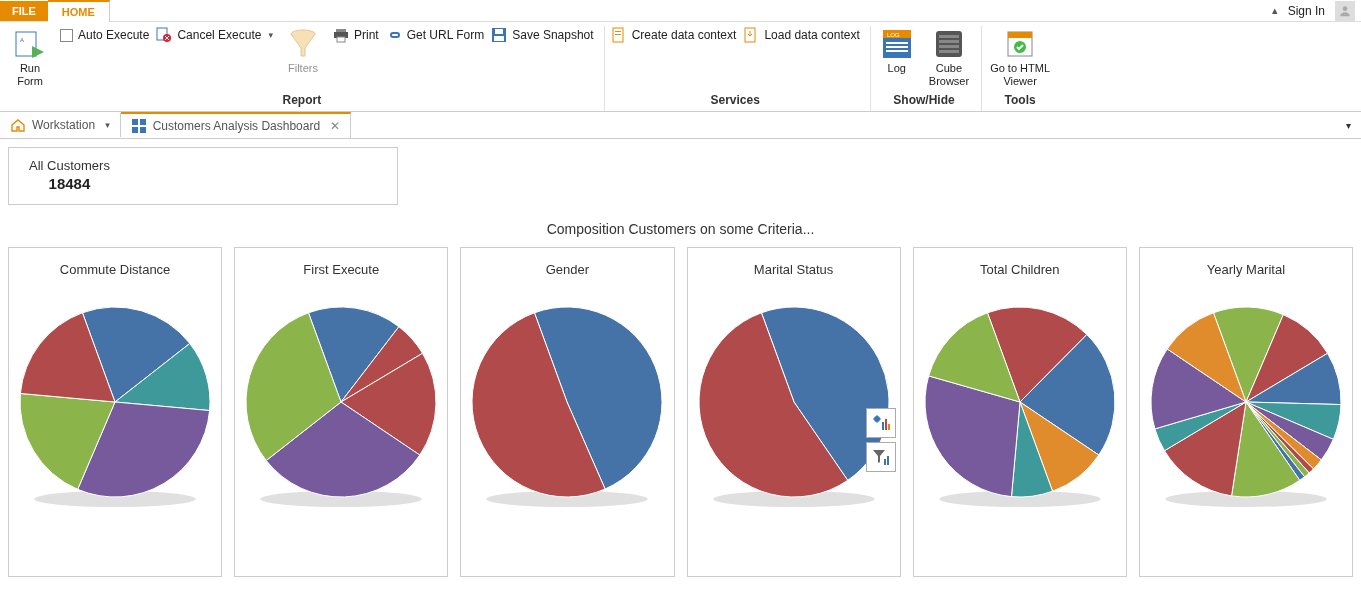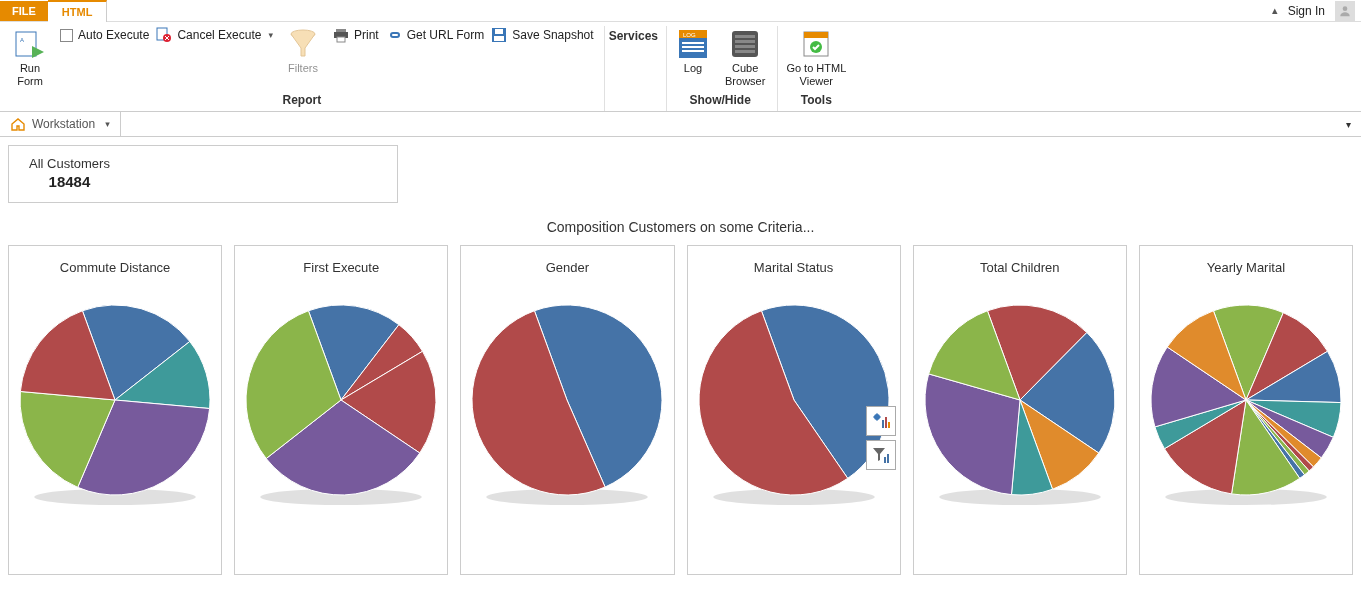--- a/index.html
+++ b/index.html
@@ -57,21 +57,21 @@
 .pie-holder { width: 190px; height: 190px; position: relative; }
 .overlay-btn { position: absolute; right: 4px; width: 30px; height: 30px; background: #fff; border:1px solid #aaa; display:flex; align-items:center; justify-content:center; cursor:pointer;}
 .overlay-btn.ob1 { top: 160px; }
 .overlay-btn.ob2 { top: 194px; }
 </style>
 </head>
 <body>
 
 <div class="titlebar">
   <div class="tab-file">FILE</div>
-  <div class="tab-home">HTML</div>
+  <div class="tab-home">HOME</div>
   <div class="title-spacer"></div>
   <div class="title-right">
     <span class="caret-up">▴</span>
     <span class="signin">Sign In</span>
     <span class="avatar">
       <svg viewBox="0 0 24 24">
           <circle cx="12" cy="8" r="4"></circle>
           <path d="M4 20c0-4 4-6 8-6s8 2 8 6v1H4z"></path>
         </svg>
     </span>
@@ -147,20 +147,43 @@
               </svg>
           </span>
           <span class="lbl">Save Snapshot</span>
         </div>
       </div>
     </div>
     <div class="ribbon-label">Report</div>
   </div>
 
   <div class="ribbon-group">
+    <div class="ribbon-content">
+      <div class="small-col">
+        <div class="small-btn">
+          <span class="icon">
+            <svg width="16" height="16" viewBox="0 0 16 16">
+                <rect x="2" y="1" width="10" height="14" fill="#fff" stroke="#e68a00"></rect>
+                <rect x="4" y="4" width="6" height="1" fill="#e68a00"></rect>
+                <rect x="4" y="7" width="6" height="1" fill="#e68a00"></rect>
+              </svg>
+          </span>
+          <span class="lbl">Create data context</span>
+        </div>
+        <div class="small-btn">
+          <span class="icon">
+            <svg width="16" height="16" viewBox="0 0 16 16">
+                <rect x="2" y="1" width="10" height="14" fill="#fff" stroke="#e68a00"></rect>
+                <path d="M7 4v5l-2-2m2 2l2-2" stroke="#e68a00" fill="none"></path>
+              </svg>
+          </span>
+          <span class="lbl">Load data context</span>
+        </div>
+      </div>
+    </div>
     <div class="ribbon-label">Services</div>
   </div>
 
   <div class="ribbon-group">
     <div class="ribbon-content">
       <div class="big-btn">
         <span class="icon">
           <svg width="32" height="32" viewBox="0 0 32 32">
               <rect x="2" y="2" width="28" height="28" fill="#3a76b7"></rect>
               <rect x="2" y="2" width="28" height="8" fill="#e68a00"></rect>
@@ -210,20 +233,32 @@
 
 <div class="doctabs-row">
   <div class="doctab">
     <span class="icon">
       <svg width="16" height="16" viewBox="0 0 16 16">
           <path d="M2 8l6-5 6 5v6H9v-4H7v4H2z" fill="none" stroke="#e68a00" stroke-width="1.4"></path>
         </svg>
     </span>
     <span class="lbl">Workstation</span>
     <span class="caret">▾</span>
+  </div>
+  <div class="doctab active">
+    <span class="icon">
+      <svg width="16" height="16" viewBox="0 0 16 16">
+          <rect x="1" y="1" width="6" height="6" fill="#3a76b7"></rect>
+          <rect x="9" y="1" width="6" height="6" fill="#3a76b7"></rect>
+          <rect x="1" y="9" width="6" height="6" fill="#3a76b7"></rect>
+          <rect x="9" y="9" width="6" height="6" fill="#3a76b7"></rect>
+        </svg>
+    </span>
+    <span class="lbl">Customers Analysis Dashboard</span>
+    <span class="close">✕</span>
   </div>
   <div class="doctabs-spacer"></div>
   <div class="doctabs-caret">▾</div>
 </div>
 
 <div class="dashboard">
   <div class="stats-box">
     <div class="stats-row">
       <div class="stat">
         <div class="stat-label">All Customers</div>

